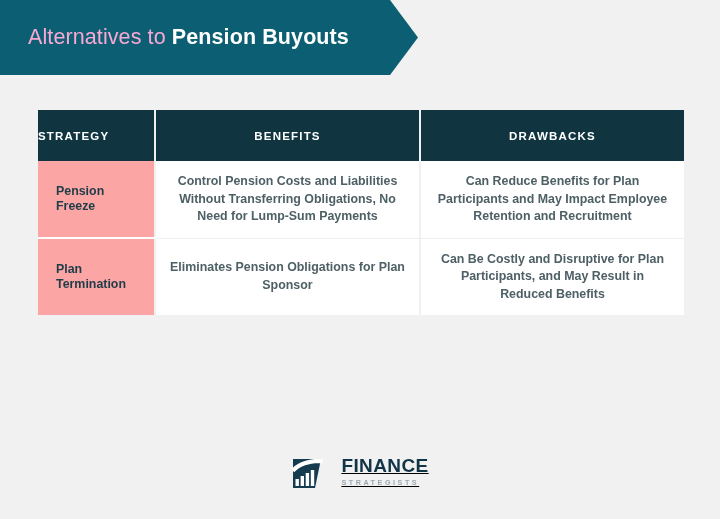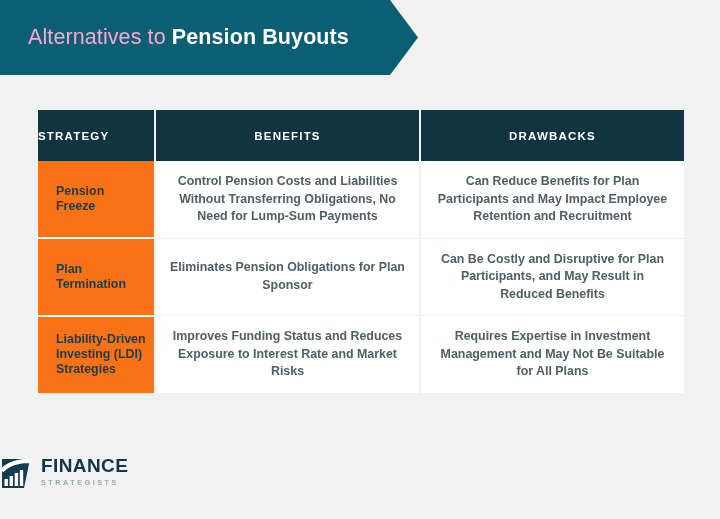--- a/index.html
+++ b/index.html
@@ -95,43 +95,44 @@
     padding: 12px 14px;
     border-bottom: 1px solid #efefef;
     border-right: 2px solid #f1f1f1;
     font-weight: bold;
   }
   tbody td:last-child { border-right: none; }
   tbody tr:last-child td { border-bottom: none; }
 
   
   tbody td.strategy {
-    background: #f97316;
+    background: #fca5a5;
     color: #1d3c47;
     font-size: 12.4px;
     font-weight: 700;
     line-height: 15px;
     text-align: left;
     padding-left: 18px;
     padding-right: 8px;
     border-bottom: 2px solid #ffffff;
     border-right: 2px solid #f1f1f1;
   }
   tbody tr:last-child td.strategy { border-bottom: none; }
 
   
   .logo {
     position: absolute;
     left: 0;
     right: 0;
     top: 456px;
     display: flex;
-    justify-content: flex-start;
+    justify-content: center;
     align-items: center;
-    gap: 9px;
+    gap: 18px;
+    text-decoration: underline;
   }
 
   .logo-mark {
     width: 32px;
     height: 31px;
     flex: 0 0 auto;
     display: block;
   }
 
   .logo-text {
@@ -185,25 +186,20 @@
         <tr>
           <td class="strategy">Pension Freeze</td>
           <td>Control Pension Costs and Liabilities Without Transferring Obligations, No Need for Lump-Sum Payments</td>
           <td>Can Reduce Benefits for Plan Participants and May Impact Employee Retention and Recruitment</td>
         </tr>
         <tr>
           <td class="strategy">Plan Termination</td>
           <td>Eliminates Pension Obligations for Plan Sponsor</td>
           <td>Can Be Costly and Disruptive for Plan Participants, and May Result in Reduced Benefits</td>
         </tr>
-        <tr>
-          <td class="strategy">Liability-Driven Investing (LDI) Strategies</td>
-          <td>Improves Funding Status and Reduces Exposure to Interest Rate and Market Risks</td>
-          <td>Requires Expertise in Investment Management and May Not Be Suitable for All Plans</td>
-        </tr>
       </tbody>
     </table>
   </div>
 
   <div class="logo">
     <svg class="logo-mark" viewBox="0 0 32 31" aria-hidden="true">
       <path d="M2 2 H30 L24 31 H2 Z" fill="#143b4e"></path>
       <path d="M0.5 12 C9 3.5, 20 1.5, 31.5 2.2 L31.5 6.4 C20.5 5.6, 10.5 7.8, 3.2 15.2 Z" fill="#ffffff"></path>
       <rect x="4.5" y="22" width="3.4" height="7" fill="#ffffff"></rect>
       <rect x="9.6" y="19" width="3.4" height="10" fill="#ffffff"></rect>

